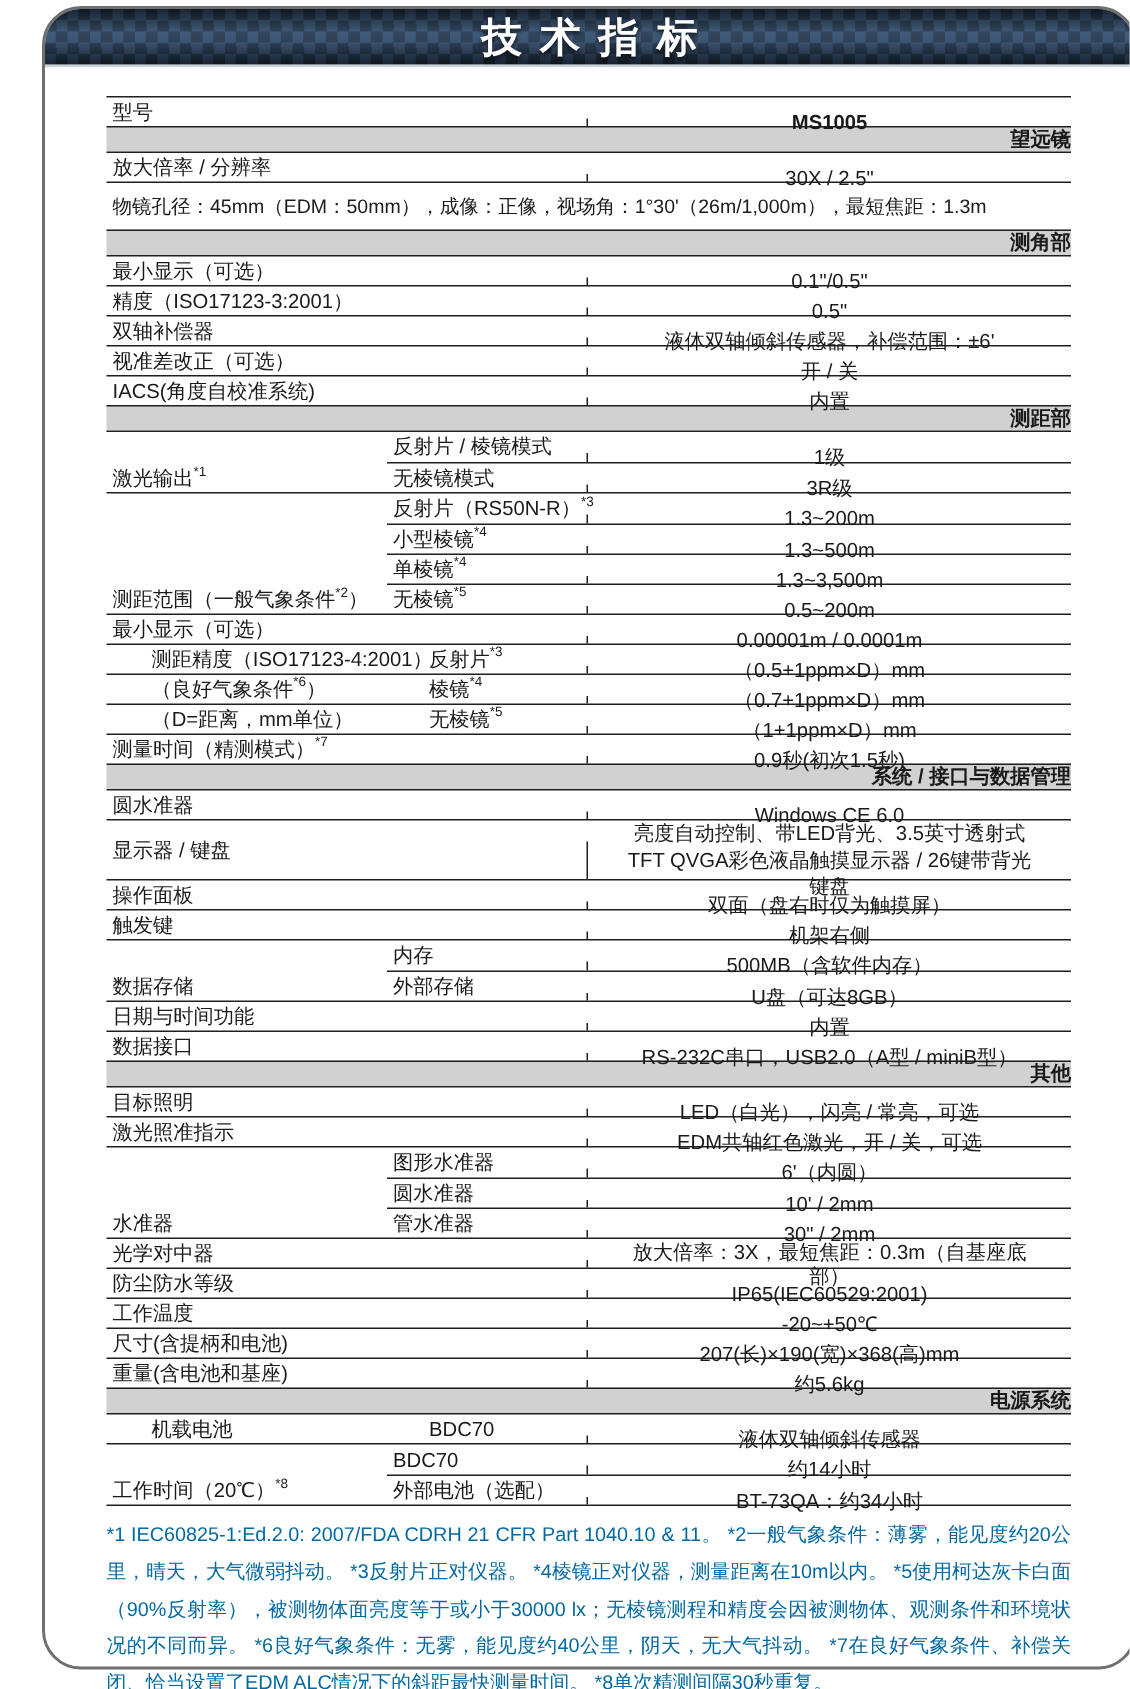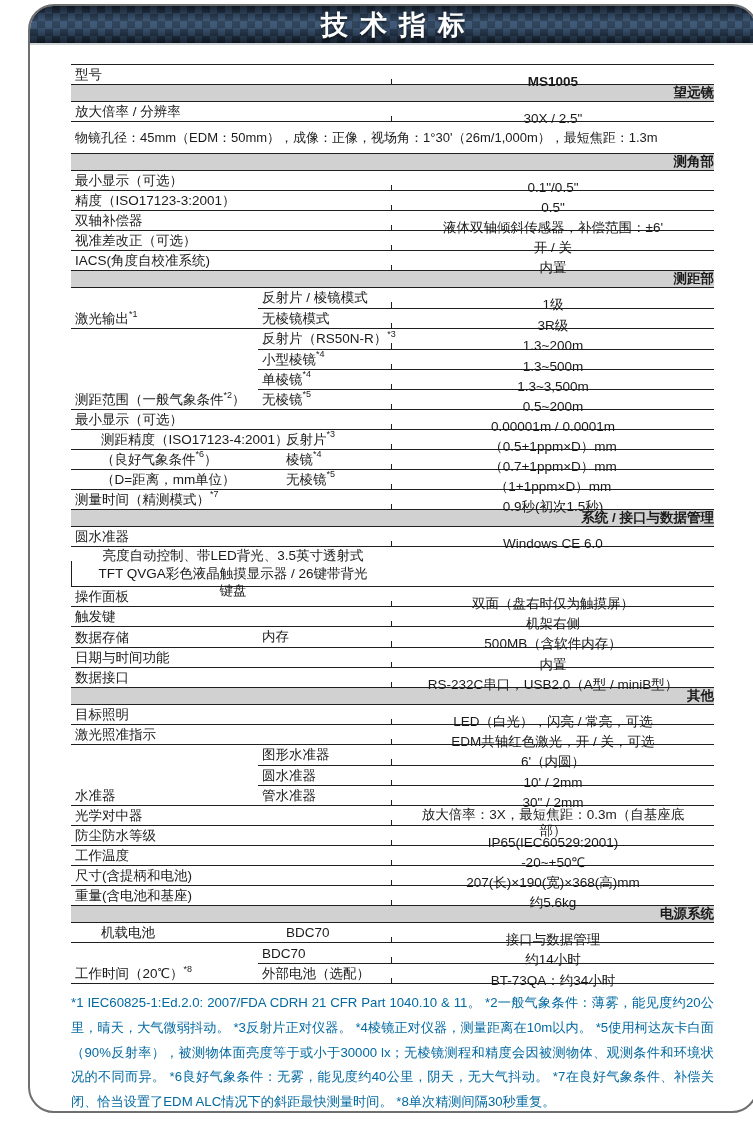--- a/index.html
+++ b/index.html
@@ -245,20 +245,23 @@
         </div>
         <div class="trow simple">
           <div class="cell label">
             <span class="rich">圆水准器</span>
           </div>
           <div class="cell val">
             <span class="rich">Windows CE 6.0</span>
           </div>
         </div>
         <div class="trow double">
+          <div class="cell label">
+            <span class="rich">显示器 / 键盘</span>
+          </div>
           <div class="cell val">
             <span class="rich">亮度自动控制、带LED背光、3.5英寸透射式TFT QVGA彩色液晶触摸显示器 / 26键带背光键盘</span>
           </div>
         </div>
         <div class="trow simple">
           <div class="cell label">
             <span class="rich">操作面板</span>
           </div>
           <div class="cell val">
             <span class="rich">双面（盘右时仅为触摸屏）</span>
@@ -278,20 +281,28 @@
           </div>
           <div class="subs">
             <div class="subrow">
               <div class="cell subcell">
                 <span class="rich">内存</span>
               </div>
               <div class="cell val">
                 <span class="rich">500MB（含软件内存）</span>
               </div>
             </div>
+            <div class="subrow">
+              <div class="cell subcell">
+                <span class="rich">外部存储</span>
+              </div>
+              <div class="cell val">
+                <span class="rich">U盘（可达8GB）</span>
+              </div>
+            </div>
           </div>
         </div>
         <div class="trow simple">
           <div class="cell label">
             <span class="rich">日期与时间功能</span>
           </div>
           <div class="cell val">
             <span class="rich">内置</span>
           </div>
         </div>
@@ -395,21 +406,21 @@
         </div>
         <div class="trow section">
           <span class="rich">电源系统</span>
         </div>
         <div class="trow simple">
           <div class="cell label2">
             <span class="rich l1">机载电池</span>
             <span class="rich l2">BDC70</span>
           </div>
           <div class="cell val">
-            <span class="rich">接口与数据管理</span>
+            <span class="rich">液体双轴倾斜传感器</span>
           </div>
         </div>
         <div class="trow group">
           <div class="cell glabel">
             <span class="rich">工作时间（20℃）<sup>*8</sup></span>
           </div>
           <div class="subs">
             <div class="subrow">
               <div class="cell subcell">
                 <span class="rich">BDC70</span>

